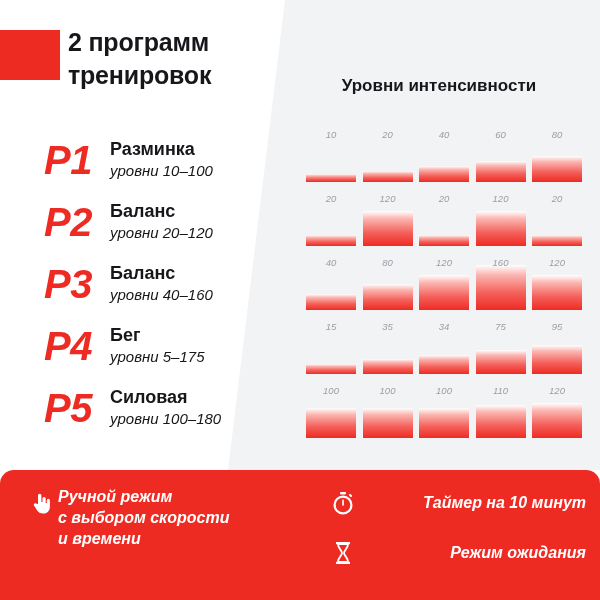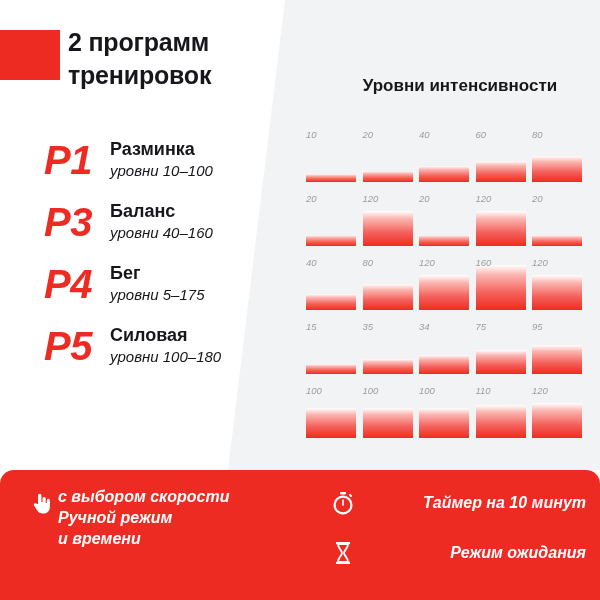--- a/index.html
+++ b/index.html
@@ -47,40 +47,41 @@
   }
   .prog-text{flex:1;}
   .prog-name{
     color:#17171b;font-size:18px;font-weight:bold;line-height:1.15;
   }
   .prog-levels{
     color:#17171b;font-size:15px;font-style:italic;line-height:1.3;margin-top:1px;
   }
   
   .chart-title{
-    position:absolute;left:325px;top:76px;width:270px;
+    position:absolute;left:304px;top:76px;width:270px;
     text-align:center;
     color:#17171b;font-size:17px;font-weight:bold;
   }
   .chart{
     position:absolute;left:306px;top:128px;width:276px;
   }
   .chart-row{
     height:64px;position:relative;
   }
   .bars{
     position:absolute;left:0;bottom:10px;width:276px;height:52px;
     display:flex;justify-content:space-between;align-items:flex-end;
   }
   .bar-wrap{
     width:50px;height:52px;position:relative;
     display:flex;flex-direction:column;justify-content:flex-end;align-items:center;
   }
   .bar-val{
     position:absolute;top:-1px;left:0;width:100%;
+    text-align:center;
     color:#9a9da3;font-size:9.5px;font-style:italic;
   }
   .bar{
     width:50px;
     background:linear-gradient(to bottom,#ffffff 0%,#fbb6b1 22%,#f4605a 62%,#ee2b23 100%);
   }
   
   .band{
     position:absolute;left:0;top:470px;width:600px;height:130px;
     background:#ee2b23;
@@ -123,20 +124,27 @@
 
 <div class="programs">
   <div class="prog-row">
     <div class="prog-code">P1</div>
     <div class="prog-text">
       <div class="prog-name">Разминка</div>
       <div class="prog-levels">уровни 10–100</div>
     </div>
   </div>
   <div class="prog-row">
+    <div class="prog-code">P2</div>
+    <div class="prog-text">
+      <div class="prog-name">Баланс</div>
+      <div class="prog-levels">уровни 20–120</div>
+    </div>
+  </div>
+  <div class="prog-row">
     <div class="prog-code">P3</div>
     <div class="prog-text">
       <div class="prog-name">Баланс</div>
       <div class="prog-levels">уровни 40–160</div>
     </div>
   </div>
   <div class="prog-row">
     <div class="prog-code">P4</div>
     <div class="prog-text">
       <div class="prog-name">Бег</div>
@@ -279,22 +287,22 @@
 
 <div class="band"></div>
 
 <div class="band-left">
   <div class="band-icon">
     <svg width="22" height="24" viewBox="0 0 22 24">
       <path d="M8 13V4.5a1.7 1.7 0 0 1 3.4 0V11h1.1V7.6a1.6 1.6 0 0 1 3.2 0V12h1.1V9.4a1.55 1.55 0 0 1 3.1 0v6.2c0 4-2.6 7-6.6 7-3.1 0-5-1.3-6.4-3.6L4 14.6a1.6 1.6 0 0 1 2.6-1.8z" fill="#ffffff"></path>
     </svg>
   </div>
   <div class="band-text">
+    <div>Ручной режим</div>
     <div>с выбором скорости</div>
-    <div>Ручной режим</div>
     <div>и времени</div>
   </div>
 </div>
 
 <div class="band-right">
   <div class="band-item">
     <div class="band-icon">
       <svg width="24" height="24" viewBox="0 0 24 24">
         <rect x="9" y="1" width="6" height="2.4" rx="0.8" fill="#ffffff"></rect>
         <rect x="17.8" y="3.4" width="3.4" height="2.1" rx="0.9" fill="#ffffff" transform="rotate(45 19.5 4.5)"></rect>

